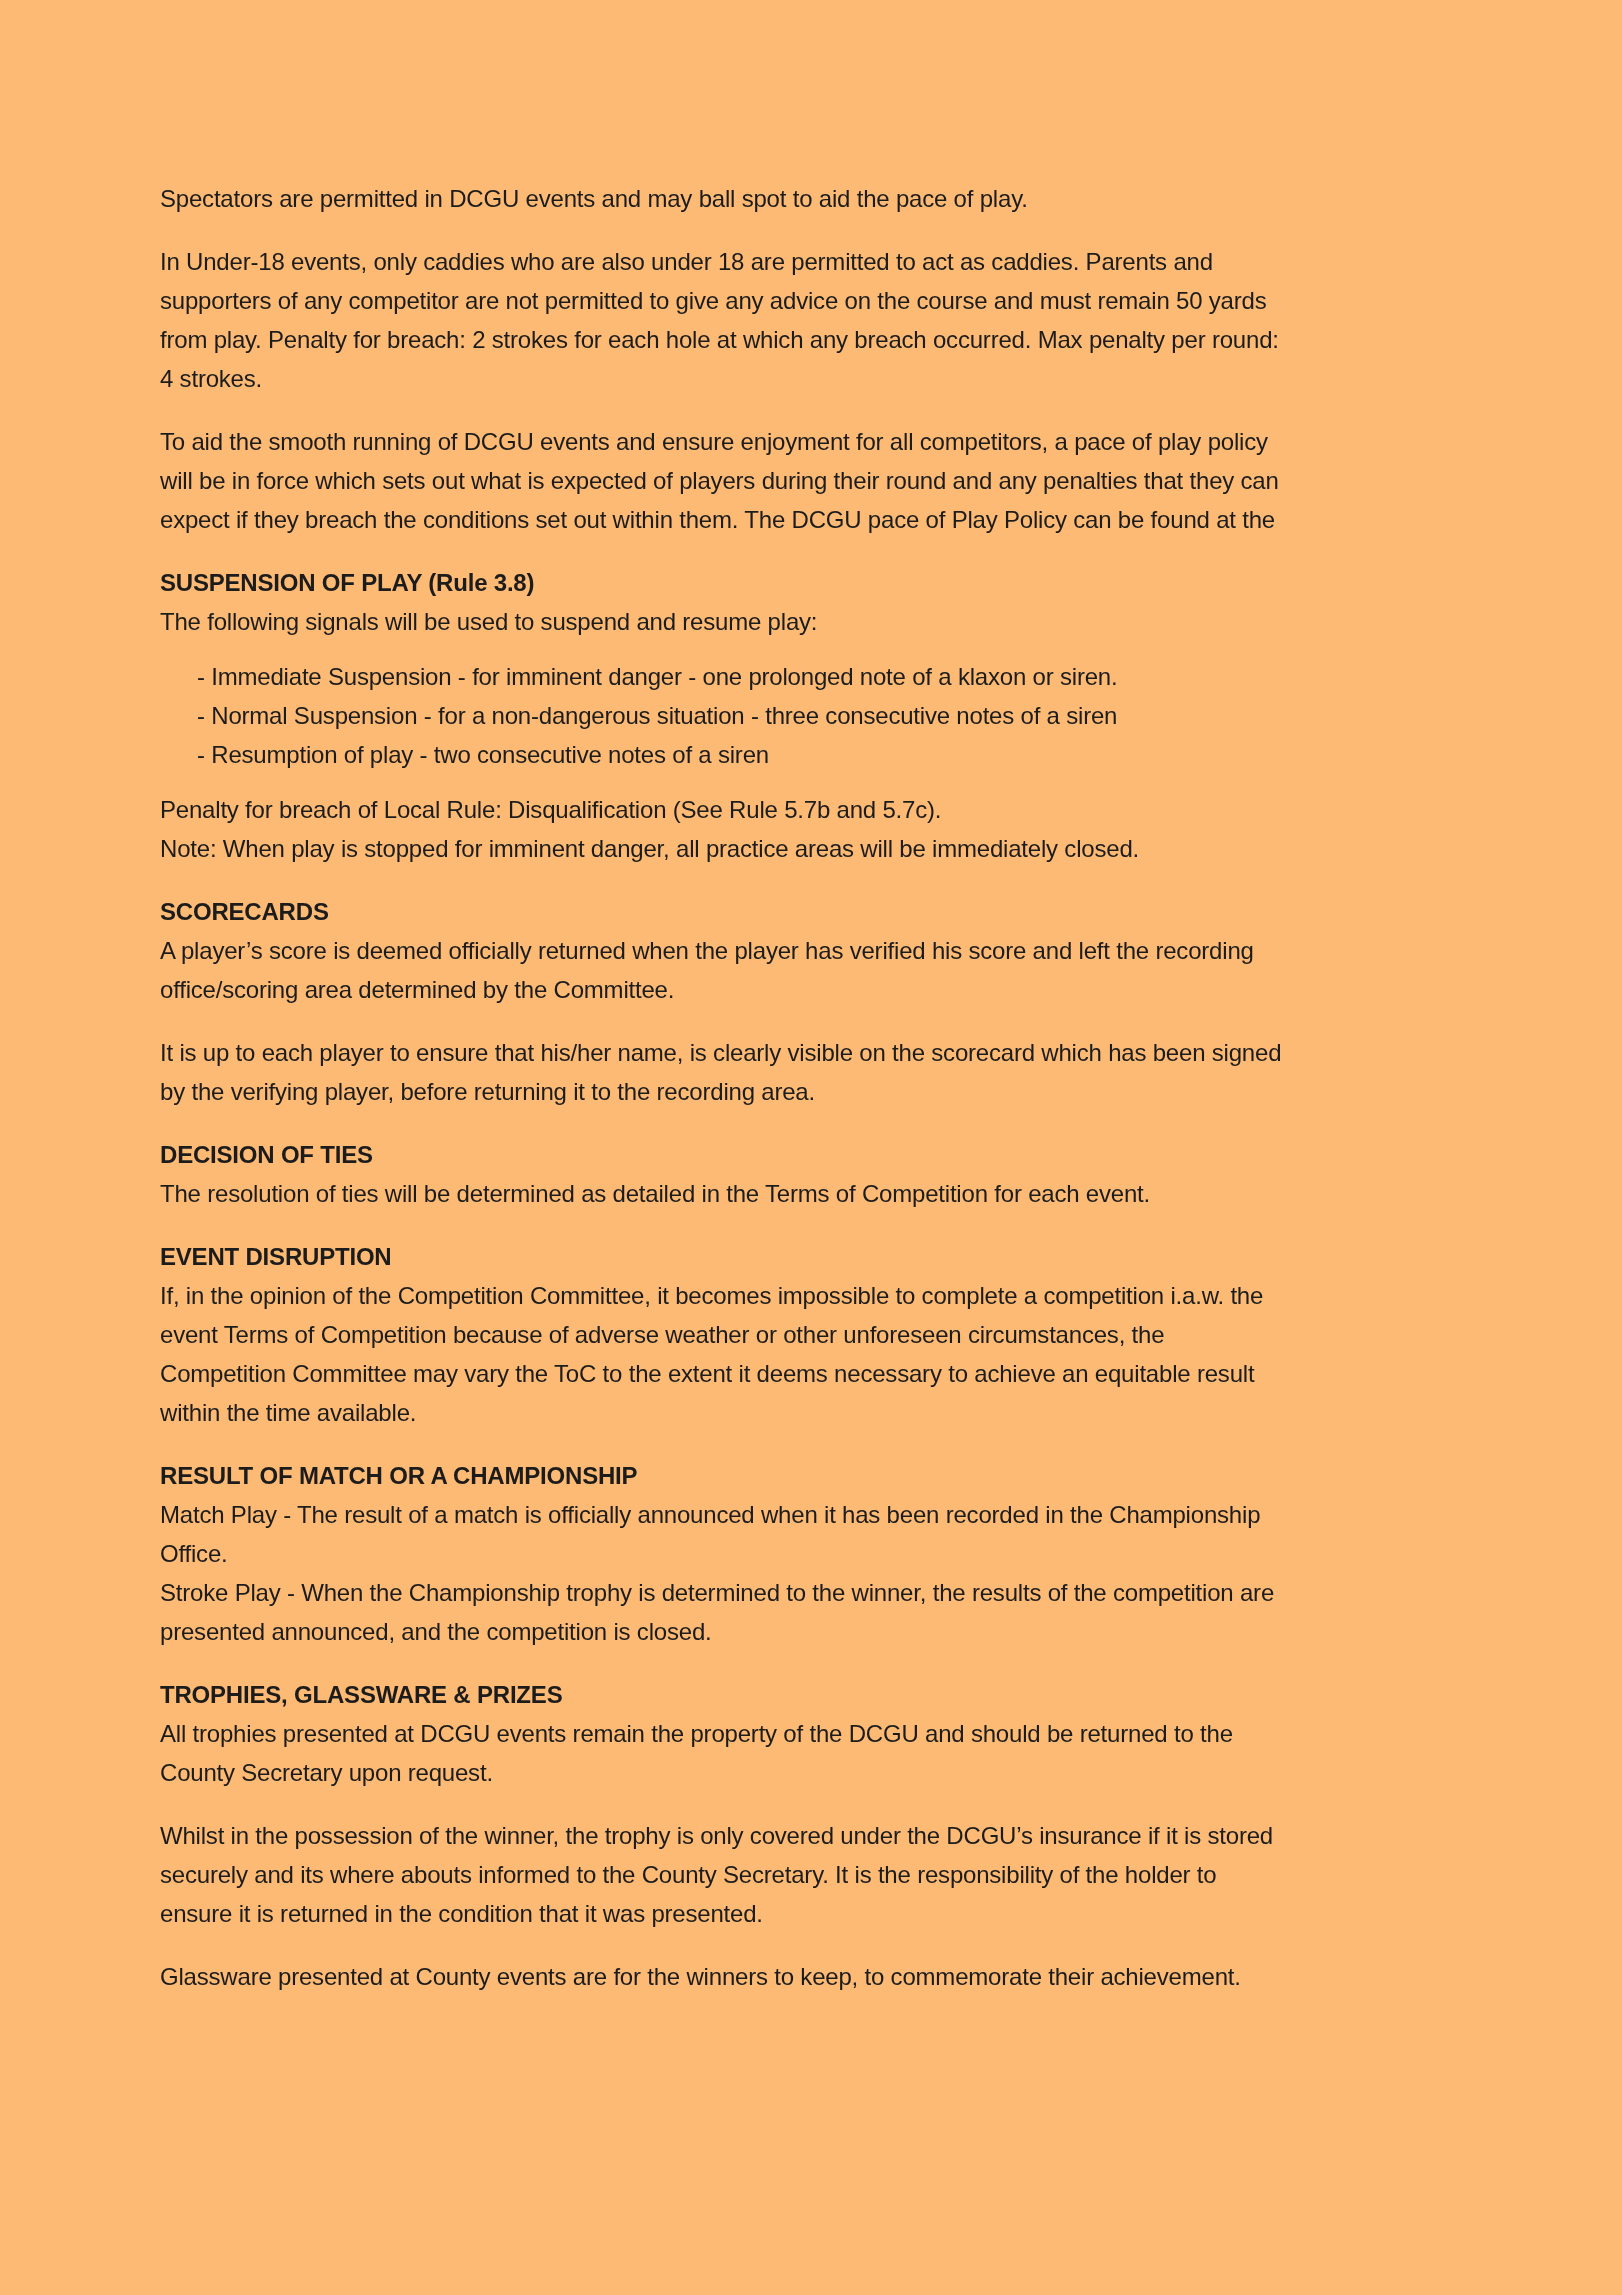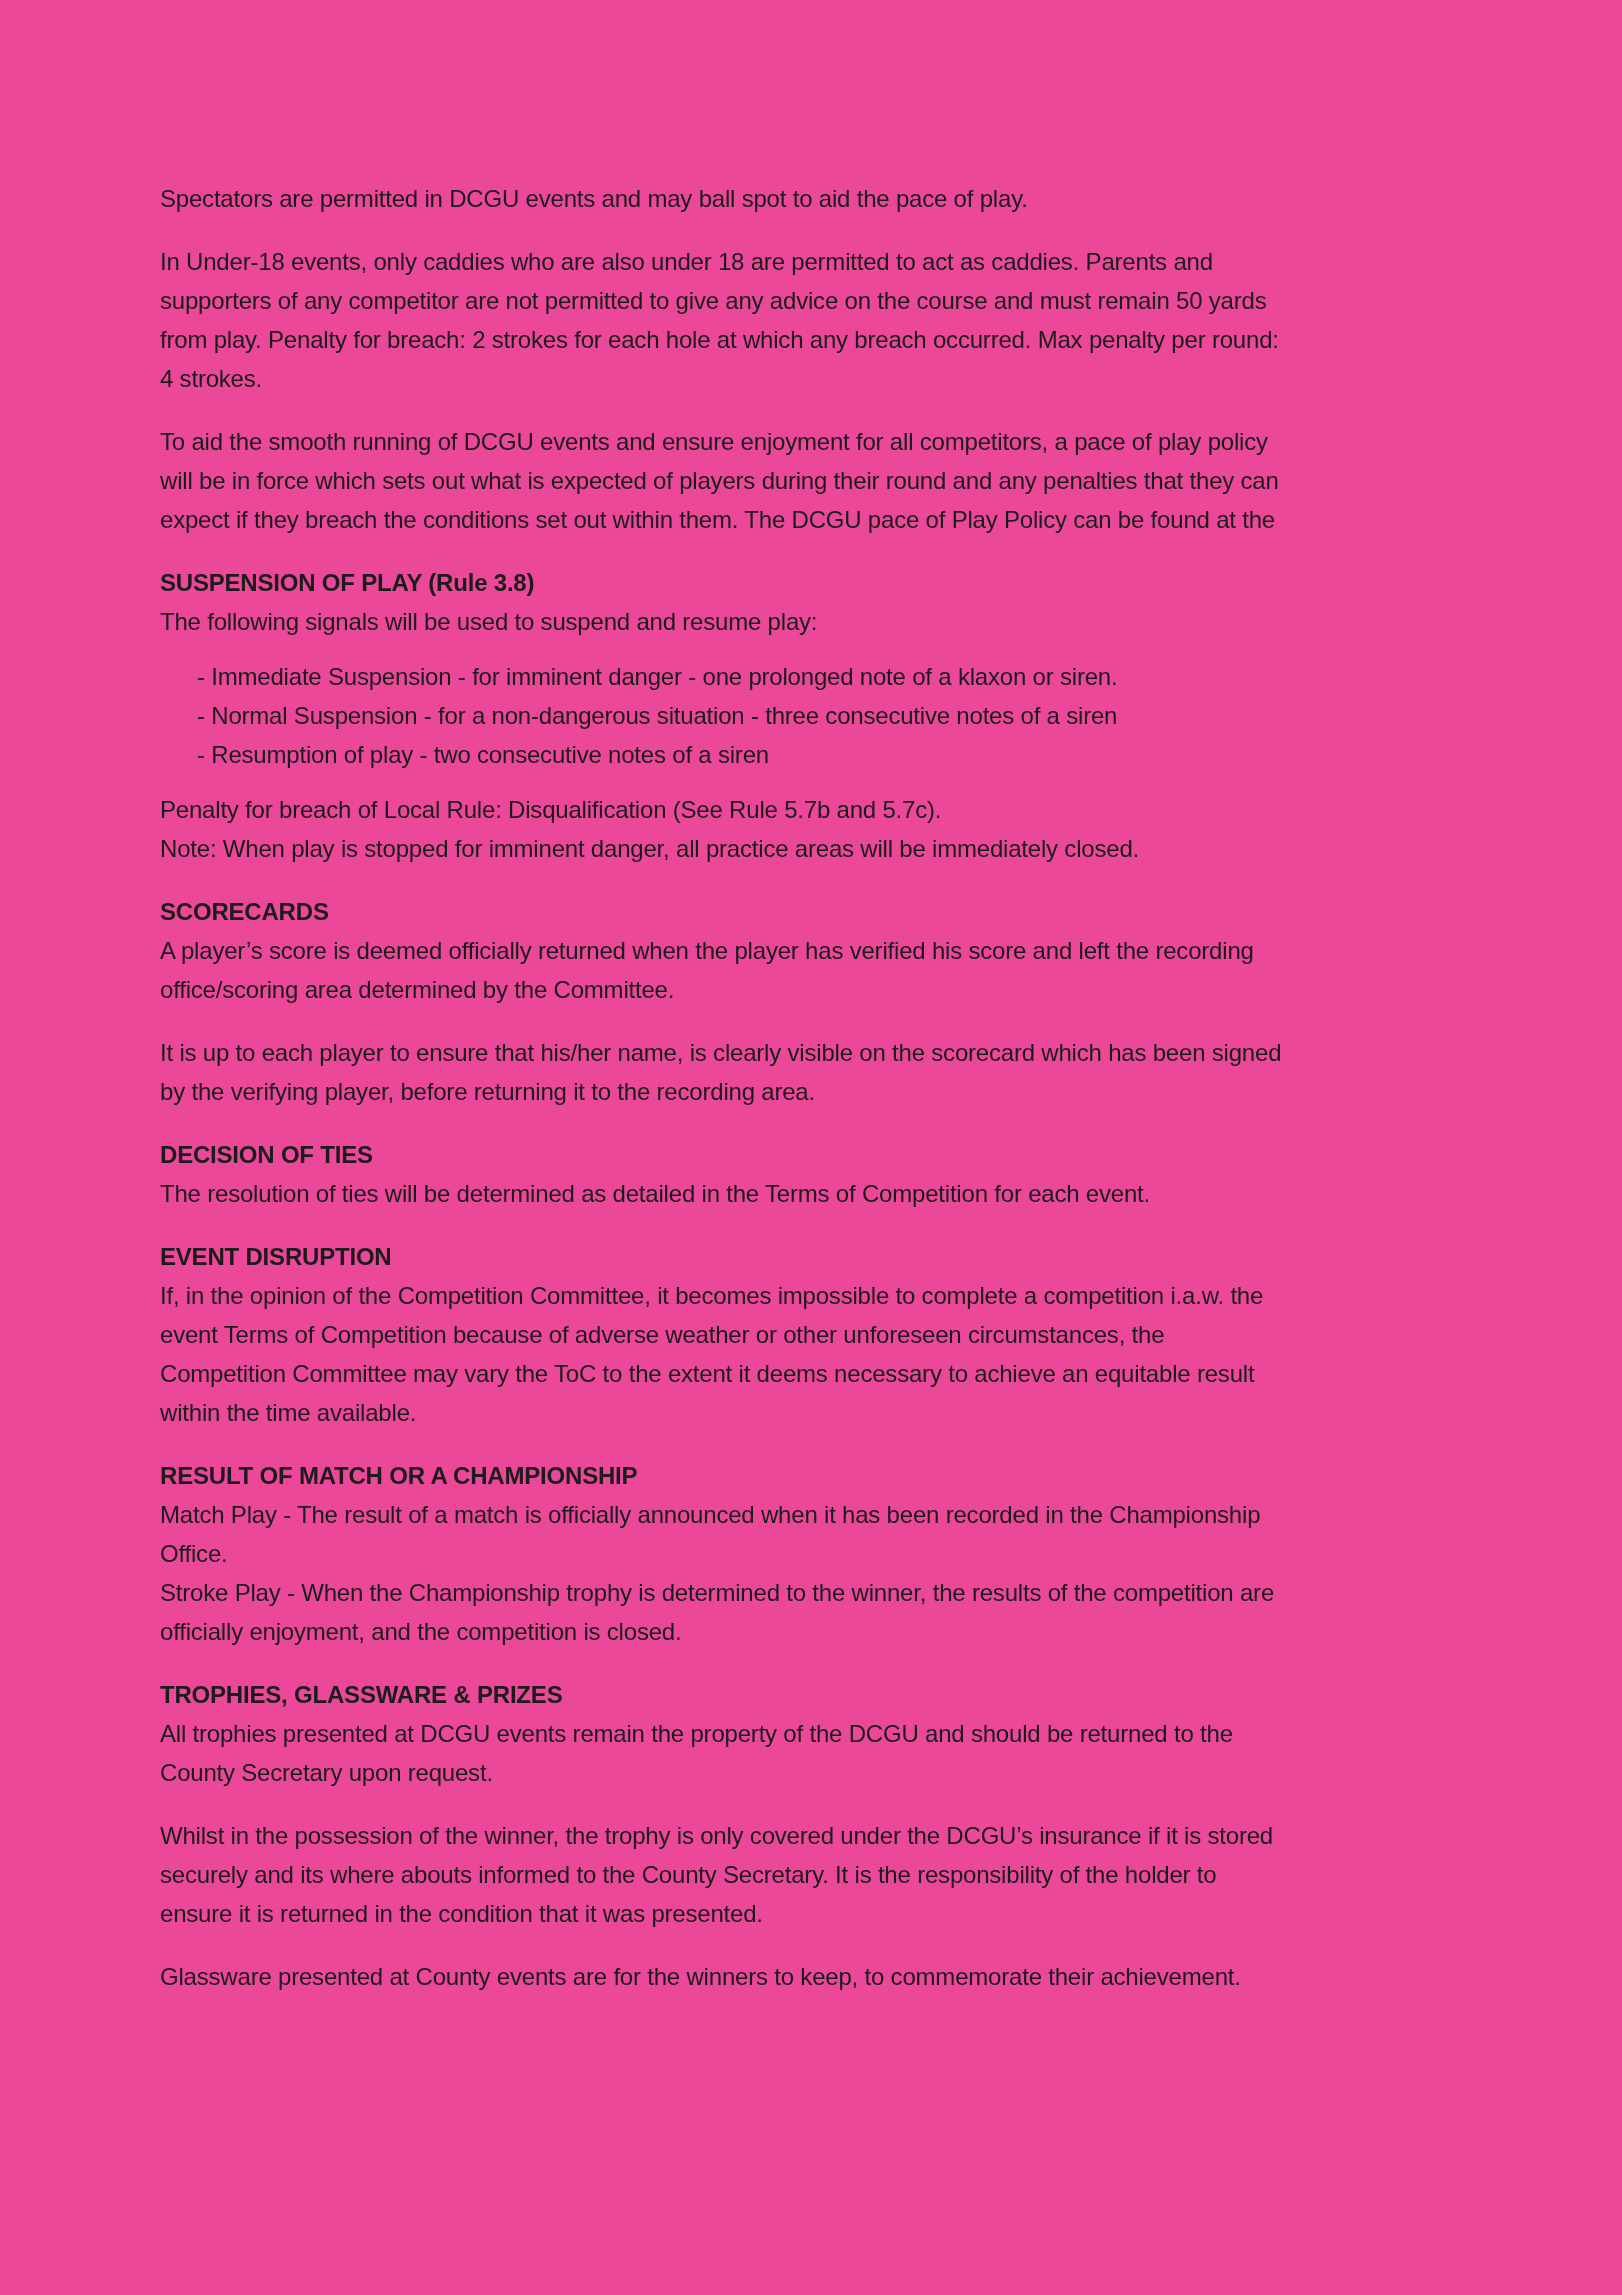--- a/index.html
+++ b/index.html
@@ -12,21 +12,21 @@
     height: 2295px;
     overflow: hidden;
     font-family: "Liberation Sans", sans-serif;
     color: #1c1c1c;
   }
   .page {
     box-sizing: border-box;
     width: 1623px;
     height: 2295px;
     padding: 179px 138px 0 160px;
-    background: #ec4899;
+    background: #fdba74;
   }
   .para {
     margin: 0 0 24px 0;
     padding: 0;
   }
   .para.tight {
     margin-bottom: 16px;
   }
   .para.list {
     padding-left: 37px;
@@ -119,21 +119,21 @@
       <span class="line">within the time available.</span>
     </p>
   </div>
 
   <div>
     <h2 class="heading">RESULT OF MATCH OR A CHAMPIONSHIP</h2>
     <p class="para">
       <span class="line">Match Play - The result of a match is officially announced when it has been recorded in the Championship</span>
       <span class="line">Office.</span>
       <span class="line">Stroke Play - When the Championship trophy is determined to the winner, the results of the competition are</span>
-      <span class="line">officially enjoyment, and the competition is closed.</span>
+      <span class="line">presented announced, and the competition is closed.</span>
     </p>
   </div>
 
   <div>
     <h2 class="heading">TROPHIES, GLASSWARE &amp; PRIZES</h2>
     <p class="para">
       <span class="line">All trophies presented at DCGU events remain the property of the DCGU and should be returned to the</span>
       <span class="line">County Secretary upon request.</span>
     </p>
     <p class="para">

